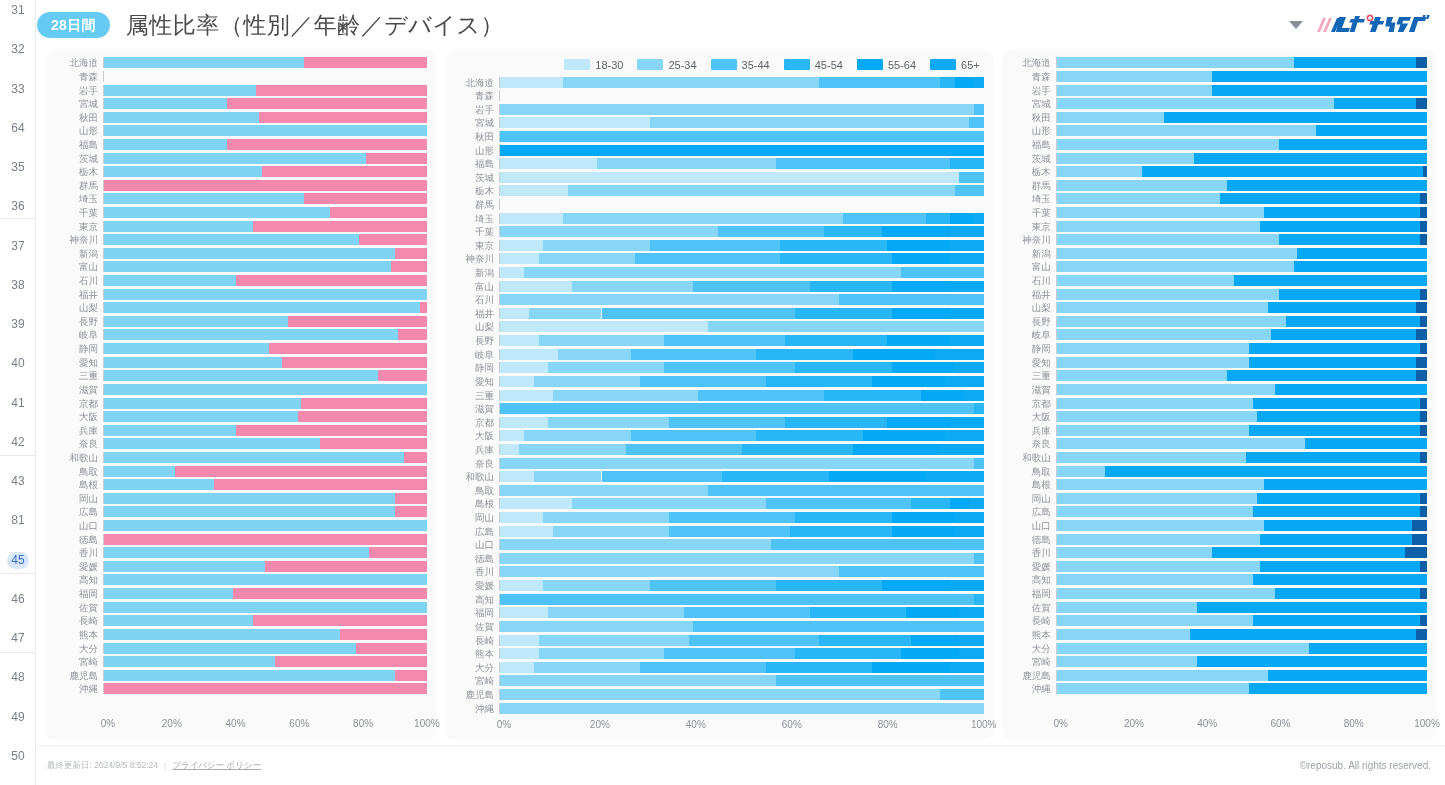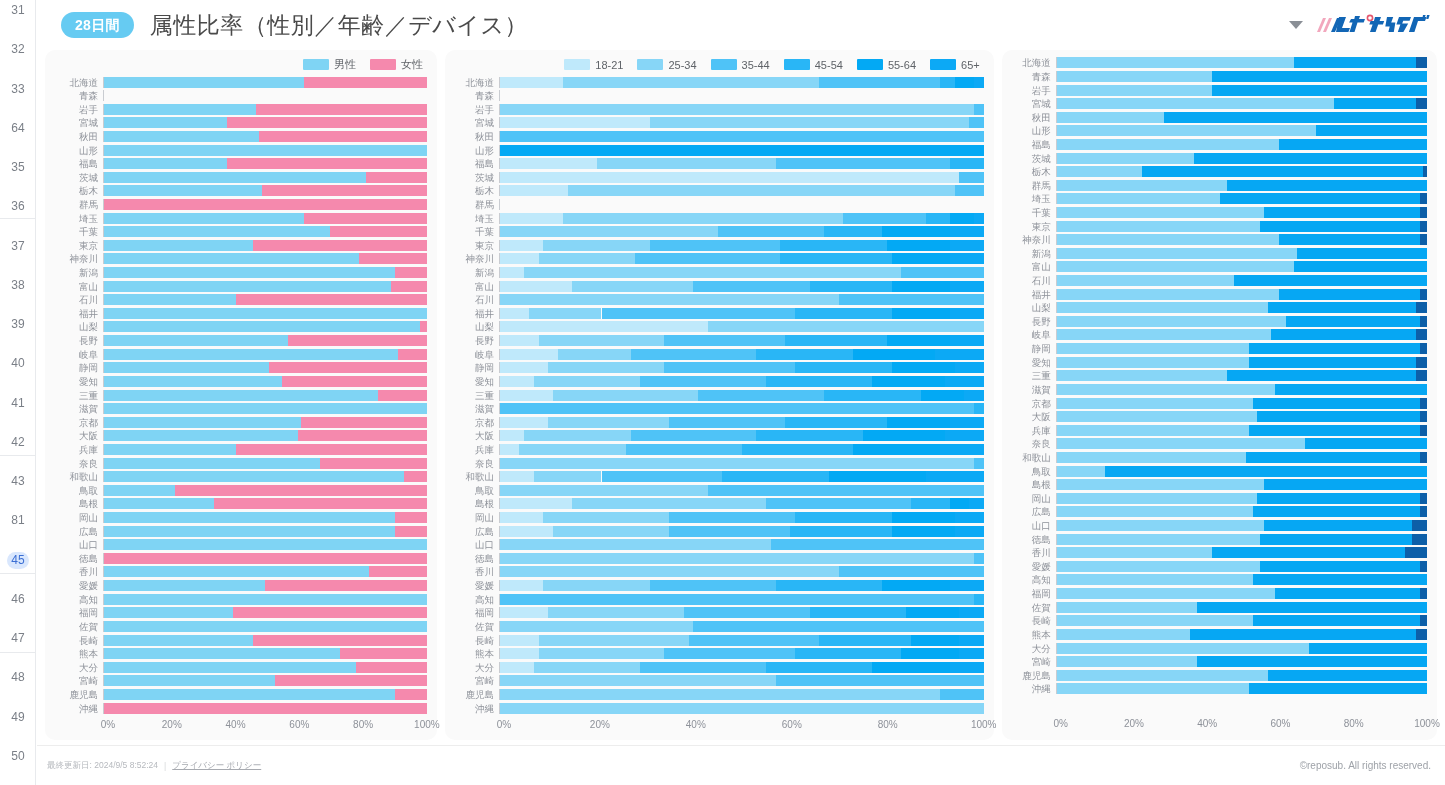--- a/index.html
+++ b/index.html
@@ -34,21 +34,21 @@
 
   
   .panel {
     position: absolute; left: 37px; top: 0; width: 1408px; height: 785px;
     background: #ffffff;
   }
 
   
   .header {
     position: absolute; left: 0; top: 0; width: 1408px; height: 50px;
-    display: flex; align-items: center; padding: 0 8px 0 24px;
+    display: flex; align-items: center; padding: 0 8px 0 0;
   }
   .badge {
     background: #66cbf2; color: #fff; font-size: 14px; font-weight: bold;
     border-radius: 13px; padding: 5px 14px; line-height: 16px;
     white-space: nowrap; letter-spacing: .3px;
   }
   .page-title {
     margin-left: 16px; font-size: 23px; color: #4a4a4a; font-weight: 400;
     letter-spacing: .5px; white-space: nowrap;
   }
@@ -188,30 +188,20 @@
             <path d="M108 3 l2.6 0 l-1.2 4 l-2.2 0 Z"></path>
             <path d="M112 3 l2.6 0 l-1.2 4 l-2.2 0 Z"></path>
           </g>
         </svg>
       </div>
     </div>
 
     <div class="cards">
 
       <div class="card card-left">
-        <div class="legend" id="legend-gender">
-            <div class="legend-item">
-              <span class="legend-swatch" style="background: rgb(127, 212, 244);"></span>
-              <span class="legend-label">男性</span>
-            </div>
-            <div class="legend-item">
-              <span class="legend-swatch" style="background: rgb(245, 137, 173);"></span>
-              <span class="legend-label">女性</span>
-            </div>
-          </div>
         <div class="plot">
           <div class="rows" id="rows-gender">
               <div class="row" style="height: 13.62px;">
                 <div class="row-label">北海道</div>
                 <div class="bar-area" style="height: 11px;">
                   <div class="seg" style="left: 0%; width: 62%; height: 11px; background: rgb(127, 212, 244);"></div>
                   <div class="seg" style="left: 62%; width: 38%; height: 11px; background: rgb(245, 137, 173);"></div>
                 </div>
               </div>
               <div class="row" style="height: 13.62px;">
@@ -533,21 +523,21 @@
             <div class="tick" style="left: calc(60% + 22.8px);">60%</div>
             <div class="tick" style="left: calc(80% + 11.4px);">80%</div>
             <div class="tick" style="left: calc(100% + 0px);">100%</div>
           </div>
       </div>
 
       <div class="card card-mid">
         <div class="legend" id="legend-age">
             <div class="legend-item">
               <span class="legend-swatch" style="background: rgb(191, 233, 251);"></span>
-              <span class="legend-label">18-21</span>
+              <span class="legend-label">18-30</span>
             </div>
             <div class="legend-item">
               <span class="legend-swatch" style="background: rgb(135, 214, 247);"></span>
               <span class="legend-label">25-34</span>
             </div>
             <div class="legend-item">
               <span class="legend-swatch" style="background: rgb(79, 195, 247);"></span>
               <span class="legend-label">35-44</span>
             </div>
             <div class="legend-item">

